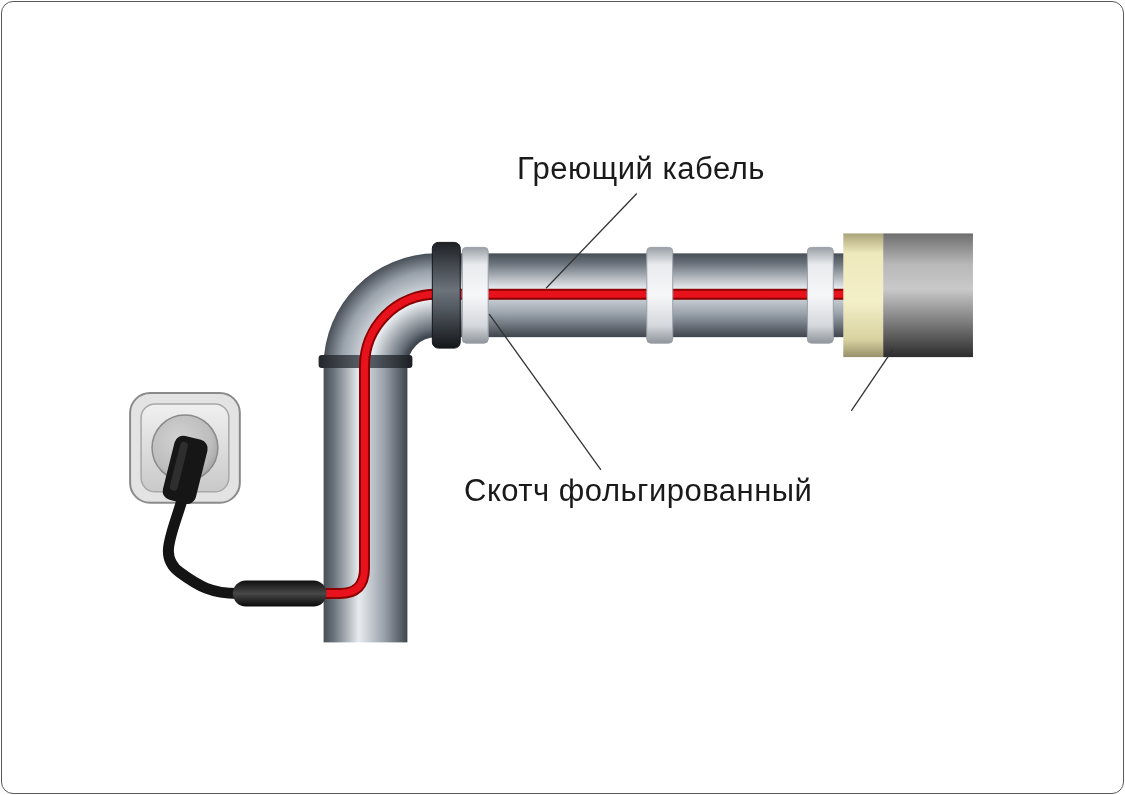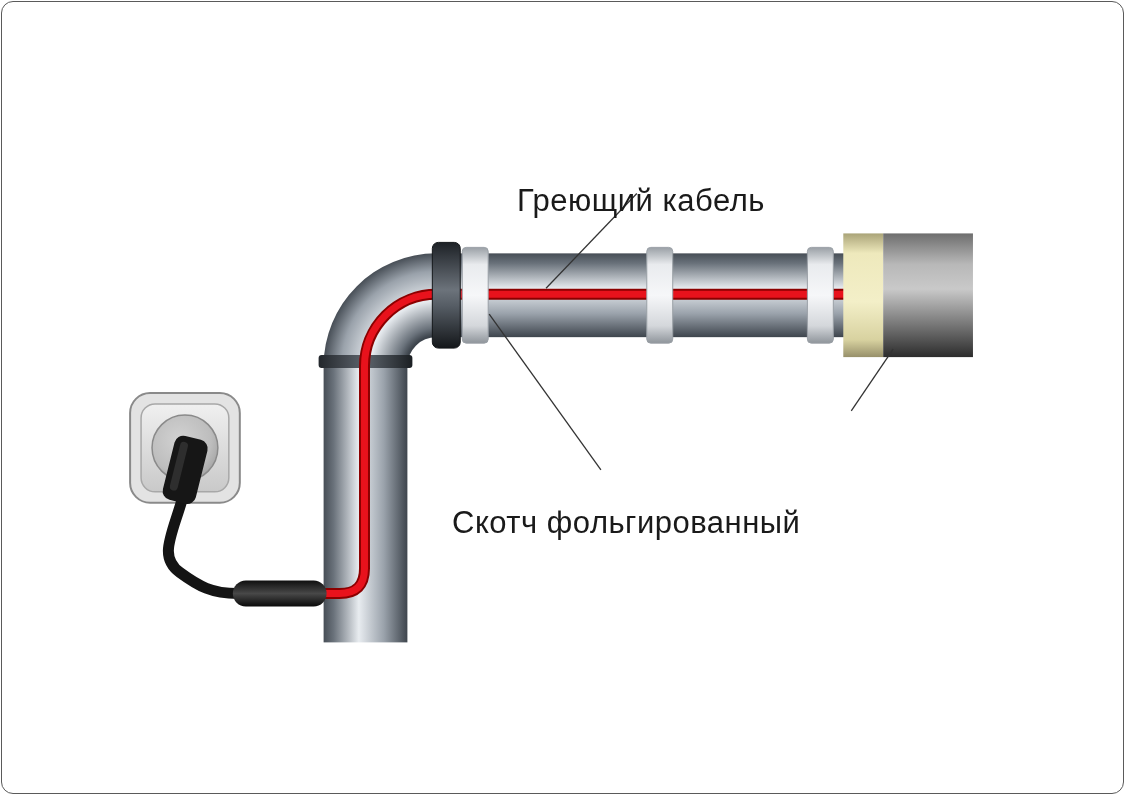--- a/index.html
+++ b/index.html
@@ -19,25 +19,24 @@
     overflow:hidden;
   }
   svg.scene{position:absolute;left:0;top:0;width:100%;height:100%;}
   .diagram-label{
     position:absolute;
     color:var(--text-color);
     font-size:31px;
     letter-spacing:0.5px;
     white-space:nowrap;
     line-height:1.1;
-    margin-top:32px;
   }
   #label-heating{left:515px;top:150px;}
   #label-insulation{left:718px;top:412px;font-size:32px;}
-  #label-tape{left:450px;top:472px;}
+  #label-tape{left:462px;top:472px;}
 </style>
 </head>
 <body>
 
 <div class="canvas">
 
   <svg class="scene" viewBox="0 0 1123 793" aria-hidden="true">
     <defs>
 
       <linearGradient id="gradPipeV" x1="0" y1="0" x2="0" y2="1">

